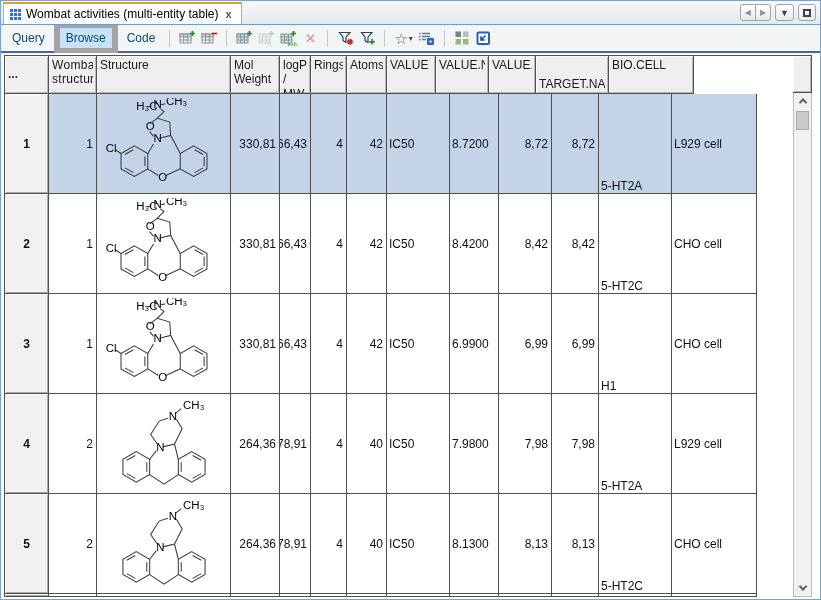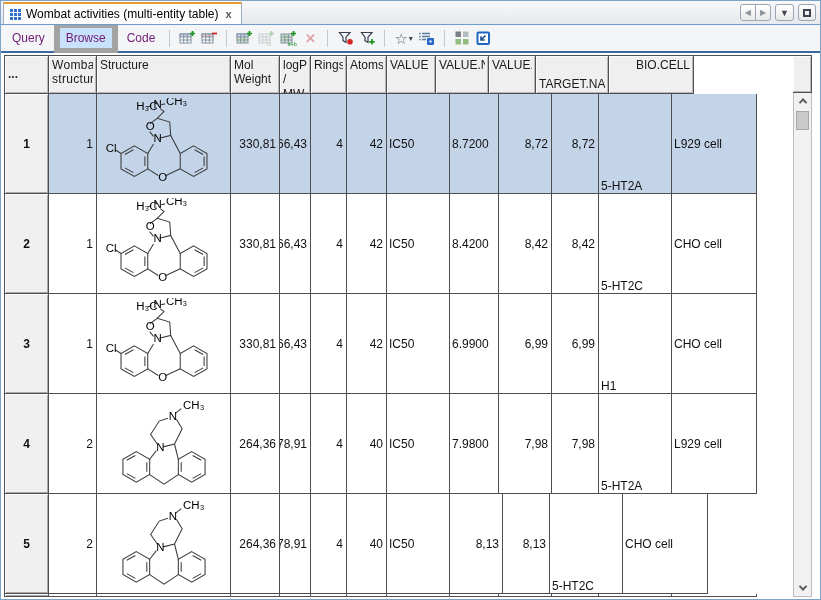--- a/index.html
+++ b/index.html
@@ -32,21 +32,21 @@
   .tc-pair{ display:flex; }
   .tc-pair .tc-btn:first-child{ border-top-right-radius:0; border-bottom-right-radius:0; }
   .tc-pair .tc-btn:last-child{ border-top-left-radius:0; border-bottom-left-radius:0; margin-left:-1px; }
   .tc-dark{ color:#3c4450; font-size:9px; }
   .tc-box{ width:8px; height:8px; border:2px solid #3c4450; display:inline-block; }
   
   .toolbar{
     height:28px; background:#f4f5f6; display:flex; align-items:center;
     padding:0 4px; gap:2px; border-bottom:2px solid #3a69a4;
   }
-  .tb-text{ font-size:12px; color:#701a75; padding:3px 6px; border:1px solid transparent; cursor:pointer; }
+  .tb-text{ font-size:12px; color:#0c4a6e; padding:3px 6px; border:1px solid transparent; cursor:pointer; }
   .tb-text.active{ background:#c9e2fb; border:6px solid #a3a3a3; }
   .tb-sep{ width:1px; height:17px; background:#c6c8cb; margin:0 5px; }
   .tb-icon{ width:20px; height:20px; display:flex; align-items:center; justify-content:center; cursor:pointer; flex:none; }
   .tb-icon svg{ display:block; }
   .glyph-x{ font-size:13px; font-weight:bold; color:#dfa2aa; }
   .glyph-star{ font-size:15px; color:#5d6470; line-height:1; }
   .glyph-caret{ font-size:8px; color:#3c4450; margin-left:1px; }
   .tb-star{ width:auto; padding:0 2px; }
   
   .panel{ flex:1; background:#fff; padding:2px 3px 4px 3px; overflow:hidden; }
@@ -70,21 +70,21 @@
     background:#f0f0f0; justify-content:center; font-weight:bold;
     box-shadow:inset 1px 1px 0 #fcfcfc, inset -1px -1px 0 #a8a8a8; cursor:pointer;
   }
   .num{ justify-content:flex-end; padding-right:3px; }
   .txt{ justify-content:flex-start; padding-left:2px; }
   .struct{ justify-content:center; }
   .c-num{ width:44px; } .c-wombat{ width:48px; } .c-struct{ width:134px; }
   .c-mw{ width:49px; } .c-logp{ width:31px; } .c-rings{ width:36px; }
   .c-atoms{ width:40px; } .c-type{ width:63px; } .c-value{ width:49px; }
   .c-valuen{ width:53px; } .c-value2{ width:47px; } .c-target{ width:73px;align-items:flex-end; }
-  .c-bio{ width:85px;text-align:right; }
+  .c-bio{ width:85px; }
   .c-wombat.hcell{ letter-spacing:.3px; }
   .selected .cell:not(.rowhead){ background:#c3d4e8; }
   .hcell span{ display:block; width:100%; overflow:hidden; }
   .mol{ width:128px; height:94px; }
   
   .vscroll{ width:19px; display:flex; flex-direction:column; }
   .vs-filler{
     height:38px; background:#efefef; border:1px solid #4f4f4f; border-left:none;
     box-shadow:inset 1px 1px 0 #fcfcfc, inset -1px -1px 0 #b9b9b9;
   }
@@ -402,20 +402,21 @@
           <div class="cell struct c-struct">
             <svg class="mol" viewBox="0 0 134 96">
                 <use href="#structure-b"></use>
               </svg>
           </div>
           <div class="cell num c-mw">264,36</div>
           <div class="cell num c-logp">78,91</div>
           <div class="cell num c-rings">4</div>
           <div class="cell num c-atoms">40</div>
           <div class="cell txt c-type">IC50</div>
+          <div class="cell txt c-value">8.1300</div>
           <div class="cell num c-valuen">8,13</div>
           <div class="cell num c-value2">8,13</div>
           <div class="cell txt c-target">5-HT2C</div>
           <div class="cell txt c-bio">CHO cell</div>
         </div>
 
         <div class="trow sliver">
           <div class="cell rowhead c-num"></div>
           <div class="cell c-wombat"></div>
           <div class="cell c-struct"></div>

